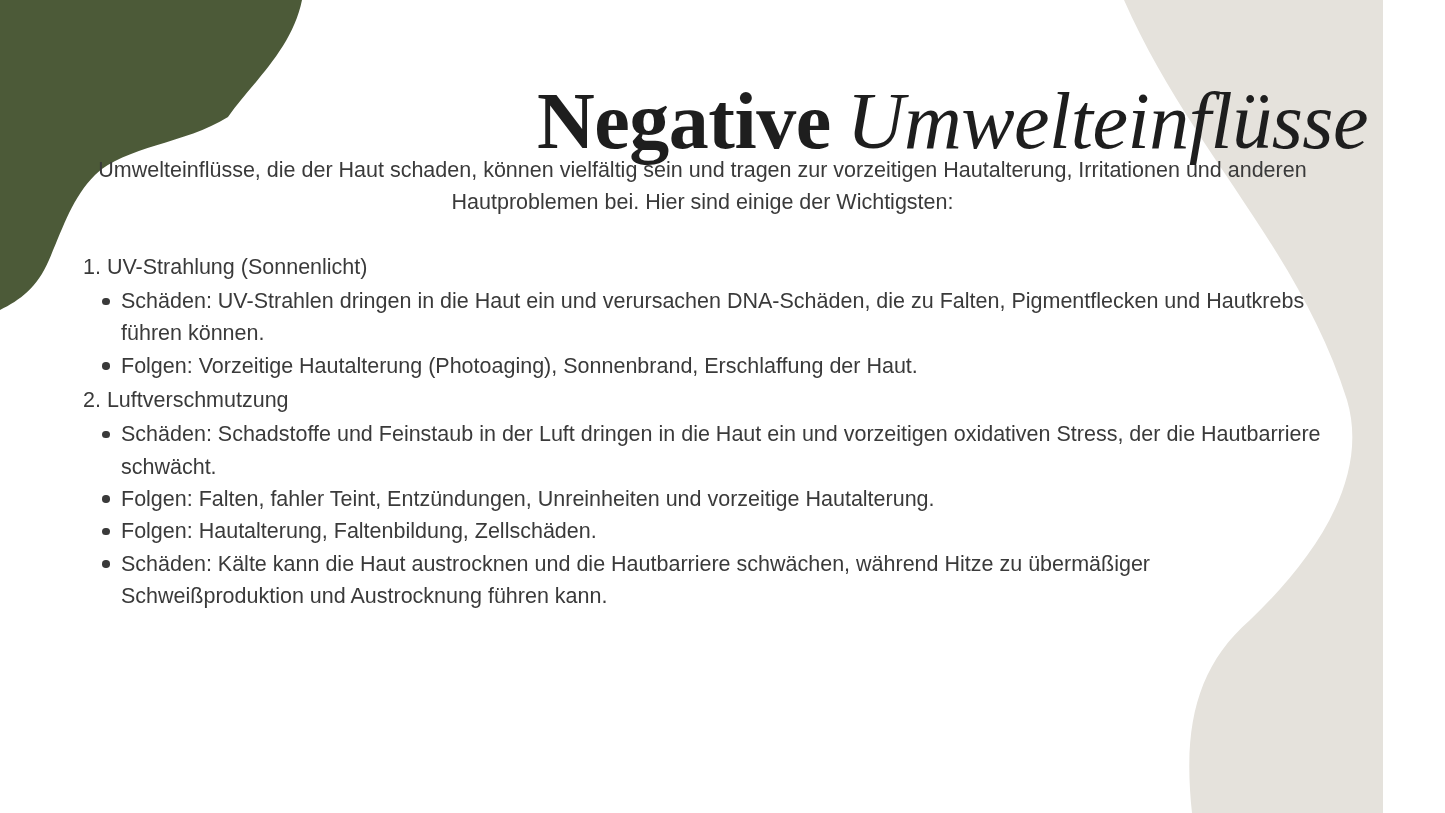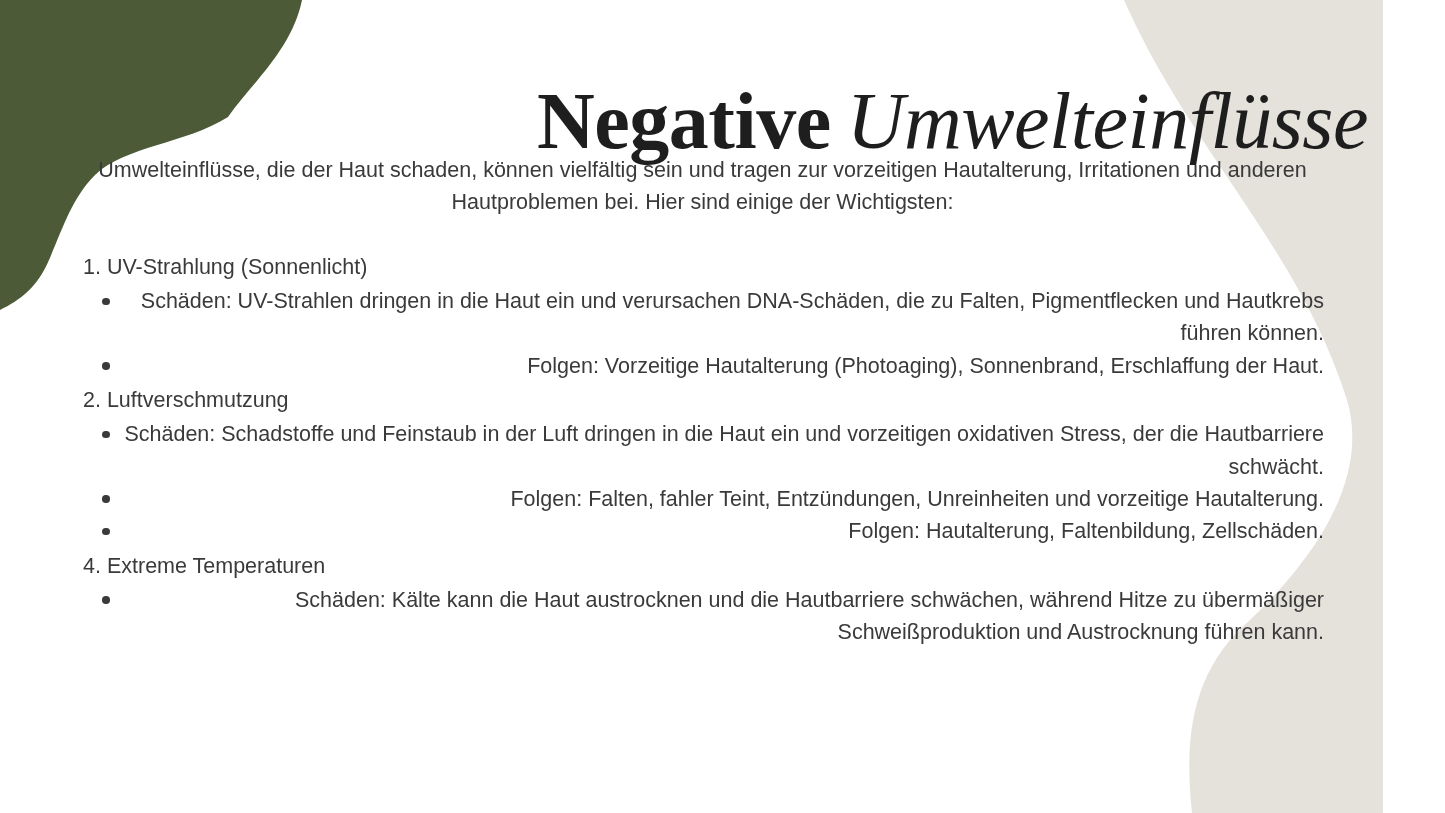--- a/index.html
+++ b/index.html
@@ -40,21 +40,20 @@
     line-height: 32.3px;
     color: #3a3a3a;
   }
   .intro { margin: 0 0 32.3px 0; text-align: center; }
   .sections { }
   .section-heading { margin: 2px; }
   ul.bullets {
     list-style: none;
     margin: 0;
     padding: 0;
-    text-align: right;
   }
   ul.bullets li {
     position: relative;
     padding-left: 40px;
   }
   .dot {
     position: absolute;
     left: 21px;
     top: 12.5px;
     width: 7.5px;
@@ -97,21 +96,20 @@
       <p class="section-heading">2. Luftverschmutzung</p>
       <ul class="bullets">
         <li><span class="dot"></span><span>Schäden: Schadstoffe und Feinstaub in der Luft dringen in die Haut ein und vorzeitigen oxidativen Stress, der die Hautbarriere schwächt.</span></li>
         <li><span class="dot"></span><span>Folgen: Falten, fahler Teint, Entzündungen, Unreinheiten und vorzeitige Hautalterung.</span></li>
       </ul>
 
       <ul class="bullets">
         <li><span class="dot"></span><span>Folgen: Hautalterung, Faltenbildung, Zellschäden.</span></li>
       </ul>
 
-      <p class="section-heading">4. Extreme Temperaturen</p>
       <ul class="bullets">
         <li><span class="dot"></span><span>Schäden: Kälte kann die Haut austrocknen und die Hautbarriere schwächen, während Hitze zu übermäßiger Schweißproduktion und Austrocknung führen kann.</span></li>
       </ul>
 
     </div>
   </div>
 
 </div>
 
 </body></html>

